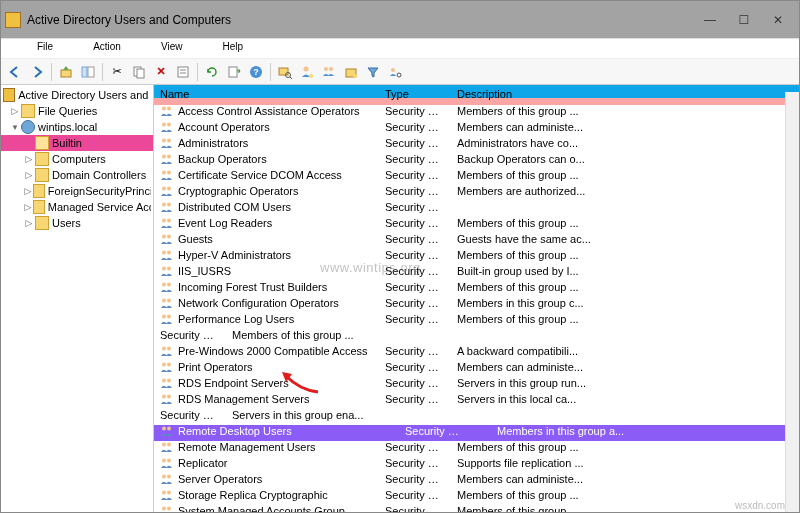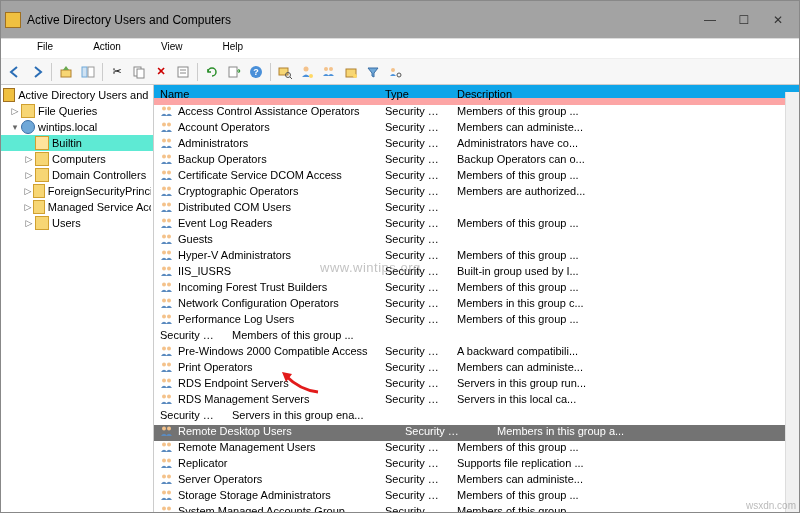--- a/index.html
+++ b/index.html
@@ -10,45 +10,45 @@
 .winbtns { display: flex; }
 .winbtn { width: 34px; height: 22px; display: flex; align-items: center; justify-content: center; font-size: 12px; color: #333; }
 .menubar { display: flex; height: 20px; padding: 0 4px; background: #fff; border-bottom: 1px solid #eee; }
 .menubar span { padding: 2px 8px; font-size: 10px; margin-left: 24px; }
 .toolbar { display: flex; align-items: center; height: 26px; padding: 0 4px; background: #f7f7f7; border-bottom: 1px solid #ccc; gap: 2px; }
 .tbtn { width: 20px; height: 20px; display: flex; align-items: center; justify-content: center; border: 1px solid transparent; }
 .tsep { width: 1px; height: 18px; background: #ccc; margin: 0 2px; }
 .content { display: flex; height: calc(513px - 26px - 20px - 26px - 2px); }
 .tree { width: 153px; border-right: 1px solid #ccc; padding: 2px 0; overflow: hidden; background: #fff; }
 .tree-row { display: flex; align-items: center; height: 16px; white-space: nowrap; padding-right: 2px; }
-.tree-row.sel { background: #5eead4; }
+.tree-row.sel { background: #ec4899; }
 .twisty { width: 12px; text-align: center; color: #666; font-size: 9px; }
 .ticon { width: 14px; height: 14px; margin-right: 3px; display: inline-block; }
 .ticon.folder { background: #f7d674; border: 1px solid #d0a030; }
 .ticon.folderopen { background: #ffe39b; border: 1px solid #d0a030; }
 .ticon.globe { background: #6fa8d8; border-radius: 50%; border: 1px solid #3a6ea5; }
 .ticon.app { background: #f0c040; border: 1px solid #a07020; }
 .tlabel { font-size: 11px; overflow: hidden; text-overflow: clip; }
 .list { flex: 1; display: flex; flex-direction: column; overflow: hidden; }
 .colheaders { display: flex; height: 20px; border-bottom: 7px solid #fca5a5; background: #0ea5e9; }
 .colheaders div { padding: 3px 6px; font-size: 11px; border-right: 1px solid transparent; }
 .col-name { width: 225px; }
 .col-type { width: 72px; }
 .col-desc { flex: 1; }
 .rows { overflow-y: auto; overflow-x: hidden; flex: 1; }
 .row { display: flex; align-items: flex-start; height: 16px; }
-.row.sel { background: #737373; color: #fff; gap: 20px; }
+.row.sel { background: #8b5cf6; color: #fff; gap: 20px; }
 .cell { padding: 0 6px; white-space: nowrap; overflow: hidden; text-overflow: ellipsis; }
 .cell.name { width: 225px; display: flex; align-items: center; }
 .cell.type { width: 72px; }
 .cell.desc { flex: 1; }
 .gicon { width: 14px; height: 12px; margin-right: 4px; display: inline-flex; align-items: center; }
 .gicon svg { width: 14px; height: 12px; }
 .watermark { position: absolute; top: 260px; left: 320px; font-size: 13px; color: rgba(120,120,120,.45); letter-spacing: .5px; pointer-events: none; }
-.watermark2 { position: absolute; bottom: 2px; right: 4px; font-size: 10px; color: rgba(120,120,120,.5); pointer-events: none; }
+.watermark2 { position: absolute; bottom: 2px; right: 15px; font-size: 10px; color: rgba(120,120,120,.5); pointer-events: none; }
 .arrow { position: absolute; top: 370px; left: 280px; pointer-events: none; }
 .arrow svg { width: 40px; height: 26px; }
 .scroll-gutter { position: absolute; right: 1px; top: 92px; width: 14px; height: 420px; background: #f1f1f1; border-left: 1px solid #ddd; }
 </style>
 </head>
 <body>
 
 <div class="titlebar">
   <span class="app-icon"></span>
   <span class="title">Active Directory Users and Computers</span>
@@ -351,20 +351,21 @@
               <svg viewBox="0 0 14 12">
                 <circle cx="4" cy="3.5" r="2" fill="#f4c28b"></circle>
                 <circle cx="9" cy="3.5" r="2" fill="#f4c28b"></circle>
                 <path d="M1 11 Q4 6.5 7 11" fill="#5b8bbf"></path>
                 <path d="M6 11 Q9 6.5 12 11" fill="#5b8bbf"></path>
               </svg>
             </span>
             <span>Guests</span>
           </div>
           <div class="cell type">Security Group...</div>
+          <div class="cell desc">Guests have the same ac...</div>
         </div>
         <div class="row">
           <div class="cell name">
             <span class="gicon">
               <svg viewBox="0 0 14 12">
                 <circle cx="4" cy="3.5" r="2" fill="#f4c28b"></circle>
                 <circle cx="9" cy="3.5" r="2" fill="#f4c28b"></circle>
                 <path d="M1 11 Q4 6.5 7 11" fill="#5b8bbf"></path>
                 <path d="M6 11 Q9 6.5 12 11" fill="#5b8bbf"></path>
               </svg>
@@ -565,21 +566,21 @@
         <div class="row">
           <div class="cell name">
             <span class="gicon">
               <svg viewBox="0 0 14 12">
                 <circle cx="4" cy="3.5" r="2" fill="#f4c28b"></circle>
                 <circle cx="9" cy="3.5" r="2" fill="#f4c28b"></circle>
                 <path d="M1 11 Q4 6.5 7 11" fill="#5b8bbf"></path>
                 <path d="M6 11 Q9 6.5 12 11" fill="#5b8bbf"></path>
               </svg>
             </span>
-            <span>Storage Storage Administrators</span>
+            <span>Storage Replica Cryptographic</span>
           </div>
           <div class="cell type">Security Group...</div>
           <div class="cell desc">Members of this group ...</div>
         </div>
         <div class="row">
           <div class="cell name">
             <span class="gicon">
               <svg viewBox="0 0 14 12">
                 <circle cx="4" cy="3.5" r="2" fill="#f4c28b"></circle>
                 <circle cx="9" cy="3.5" r="2" fill="#f4c28b"></circle>

